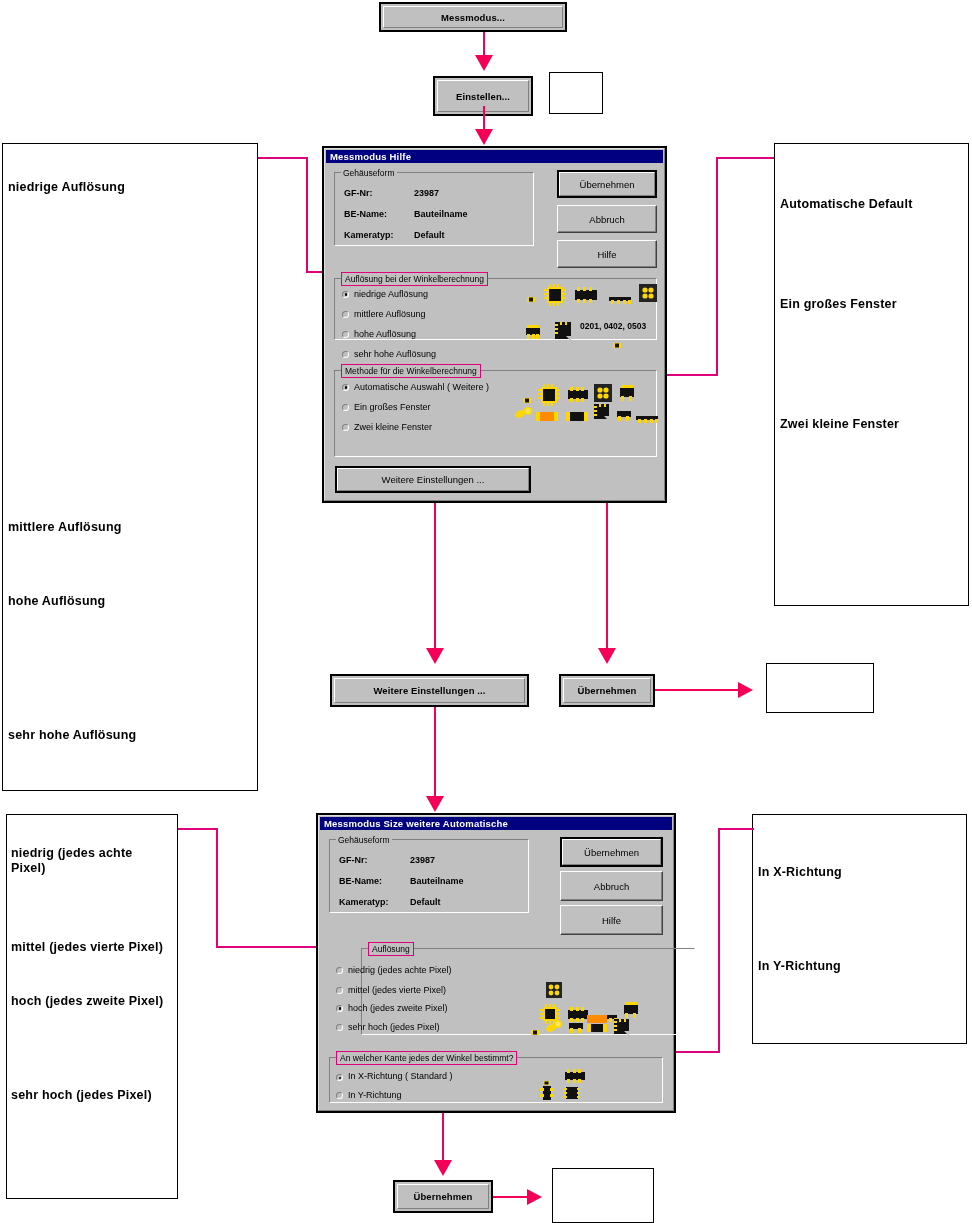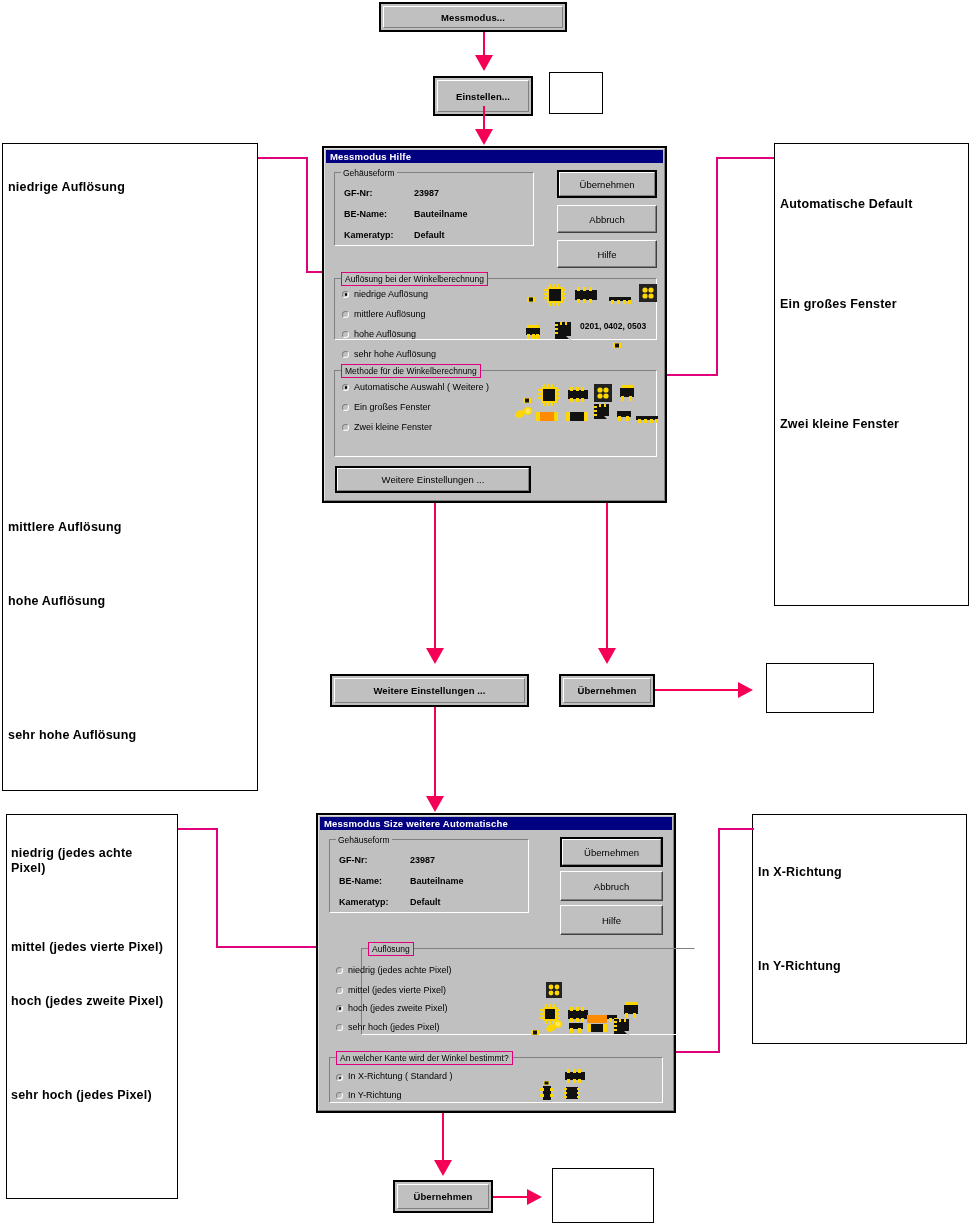--- a/index.html
+++ b/index.html
@@ -589,21 +589,21 @@
           <rect x="2" y="8" width="3" height="2"></rect>
           <rect x="2" y="12" width="3" height="2"></rect>
     <rect x="7" y="2" width="2" height="3"></rect>
           <rect x="12" y="2" width="2" height="3"></rect>
         </g>
     <path d="M12 14 L17 14 L17 19 Z" fill="#c0c0c0"></path>
       </svg>
   </div>
 
   <div class="group" style="left:11px;top:242px;width:334px;height:46px;">
-    <div class="group-lbl hl">An welcher Kante wird der Winkel bestimmt?</div>
+    <div class="group-lbl hl">An welcher Kante jedes der Winkel bestimmt?</div>
   </div>
   <div class="radio-row" style="left:18px;top:256px;align-items:flex-end;">
     <div class="rdo on"></div>
     <span>In X-Richtung ( Standard )</span>
   </div>
   <div class="radio-row" style="left:18px;top:275px;">
     <div class="rdo"></div>
     <span>In Y-Richtung</span>
   </div>
 

